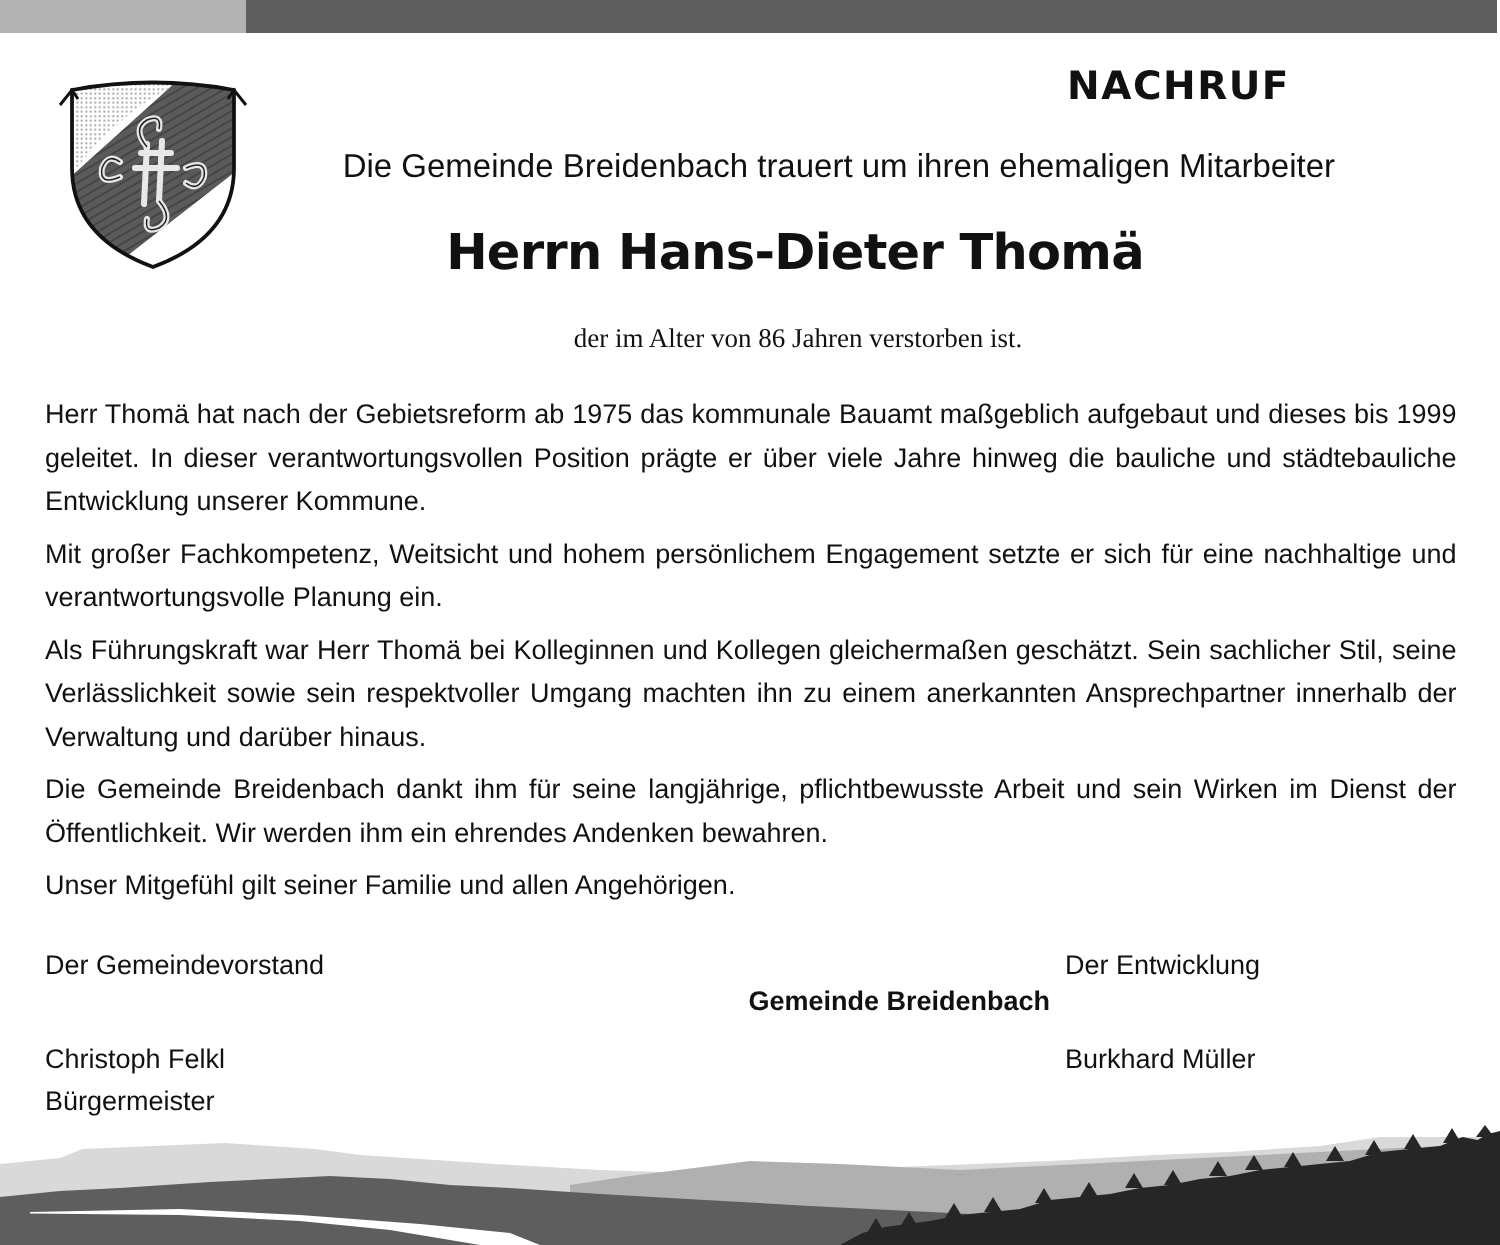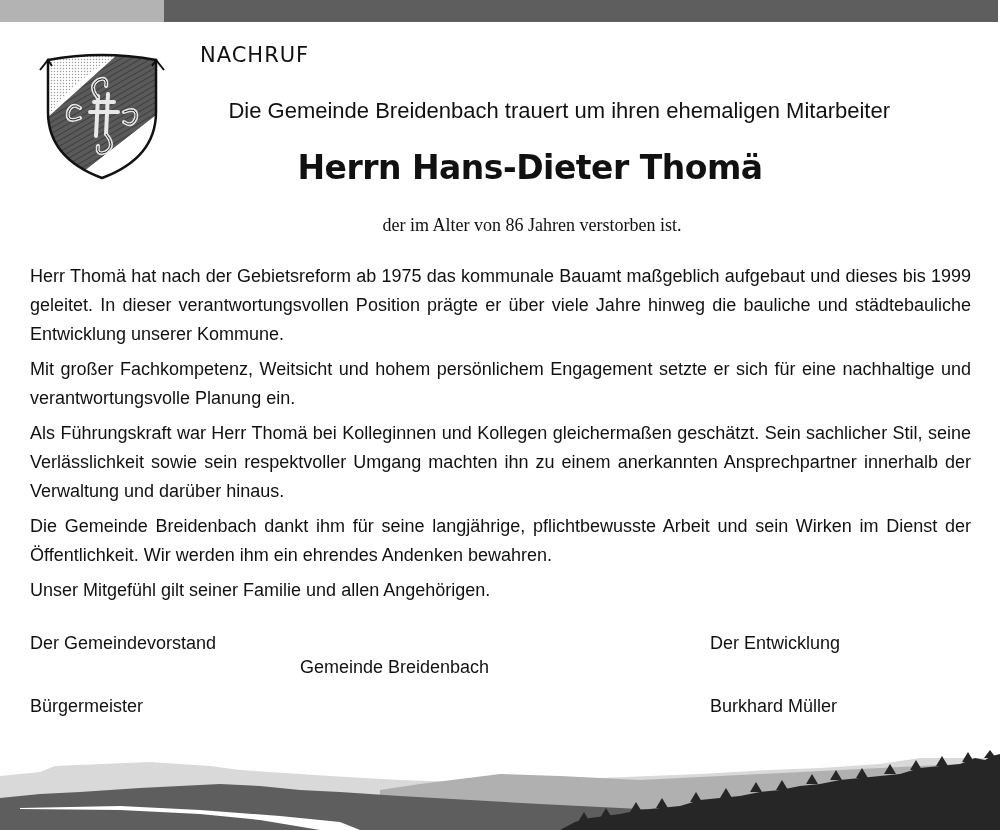--- a/index.html
+++ b/index.html
@@ -5,39 +5,39 @@
     * { margin: 0; padding: 0; box-sizing: border-box; }
     html, body { width: 1000px; height: 830px; background: #ffffff; overflow: hidden; }
     body { position: relative; font-family: "DejaVu Sans", sans-serif; color: #111; }
 
     .top-bar { position: absolute; top: 0; left: 0; height: 22px; width: 998px; display: flex; }
     .top-bar .seg-light { width: 164px; height: 100%; }
     .top-bar .seg-dark { flex: 1; height: 100%; }
 
     .crest { position: absolute; left: 38px; top: 46px; width: 128px; height: 136px; }
 
-    .heading { position: absolute; left: 200px; width: 660px; top: 43px; text-align: left;
-      font-family: "DejaVu Sans", sans-serif; font-weight: normal; font-size: 21px; letter-spacing: 1px; }
+    .heading { position: absolute; left: 200px; width: 660px; top: 43px; text-align: right;
+      font-family: "DejaVu Sans", sans-serif; font-weight: bold; font-size: 26px; letter-spacing: 1px; }
     .intro { position: absolute; left: 170px; width: 720px; top: 98px; text-align: right;
       font-family: "Liberation Sans", sans-serif; font-size: 22px; }
     .name { position: absolute; left: 180px; width: 700px; top: 148px; text-align: center;
       font-family: "DejaVu Sans", sans-serif; font-weight: bold; font-size: 33px; letter-spacing: -0.5px; }
     .age { position: absolute; left: 232px; width: 600px; top: 215px; text-align: center;
       font-family: Liberation Serif, serif; font-size: 18px; }
 
     .body-text { position: absolute; left: 30px; width: 941px; top: 262px;
       font-family: "Liberation Sans", sans-serif; font-size: 18px; line-height: 29px; text-align: justify; }
     .body-text p { margin-bottom: 6px; }
 
     .sig { position: absolute; font-family: "Liberation Sans", sans-serif; font-size: 18px; line-height: 28px; }
     .sig-left { left: 30px; top: 629px; }
     .sig-right { left: 710px; top: 629px; }
     .sig .gap { height: 35px; }
-    .sig-center { position: absolute; left: 300px; width: 400px; top: 657px; text-align: left;
-      font-family: "Liberation Sans", sans-serif; font-weight: normal; font-size: 18px; }
+    .sig-center { position: absolute; left: 300px; width: 400px; top: 657px; text-align: right;
+      font-family: "Liberation Sans", sans-serif; font-weight: bold; font-size: 18px; }
 
     .landscape { position: absolute; left: 0; bottom: 0; width: 1000px; height: 80px; }
   </style>
 </head>
 <body>
 
 <div class="top-bar">
   <div class="seg-light" style="background:#b3b3b3;"></div>
   <div class="seg-dark" style="background:#5e5e5e;"></div>
 </div>
@@ -92,20 +92,21 @@
   <p>Herr Thomä hat nach der Gebietsreform ab 1975 das kommunale Bauamt maßgeblich aufgebaut und dieses bis 1999 geleitet. In dieser verantwortungsvollen Position prägte er über viele Jahre hinweg die bauliche und städtebauliche Entwicklung unserer Kommune.</p>
   <p>Mit großer Fachkompetenz, Weitsicht und hohem persönlichem Engagement setzte er sich für eine nachhaltige und verantwortungsvolle Planung ein.</p>
   <p>Als Führungskraft war Herr Thomä bei Kolleginnen und Kollegen gleichermaßen geschätzt. Sein sachlicher Stil, seine Verlässlichkeit sowie sein respektvoller Umgang machten ihn zu einem anerkannten Ansprechpartner innerhalb der Verwaltung und darüber hinaus.</p>
   <p>Die Gemeinde Breidenbach dankt ihm für seine langjährige, pflichtbewusste Arbeit und sein Wirken im Dienst der Öffentlichkeit. Wir werden ihm ein ehrendes Andenken bewahren.</p>
   <p>Unser Mitgefühl gilt seiner Familie und allen Angehörigen.</p>
 </div>
 
 <div class="sig sig-left">
   <div>Der Gemeindevorstand</div>
   <div class="gap"></div>
+  <div>Christoph Felkl</div>
   <div>Bürgermeister</div>
 </div>
 
 <div class="sig-center">Gemeinde Breidenbach</div>
 
 <div class="sig sig-right">
   <div>Der Entwicklung</div>
   <div class="gap"></div>
   <div>Burkhard Müller</div>
 </div>

